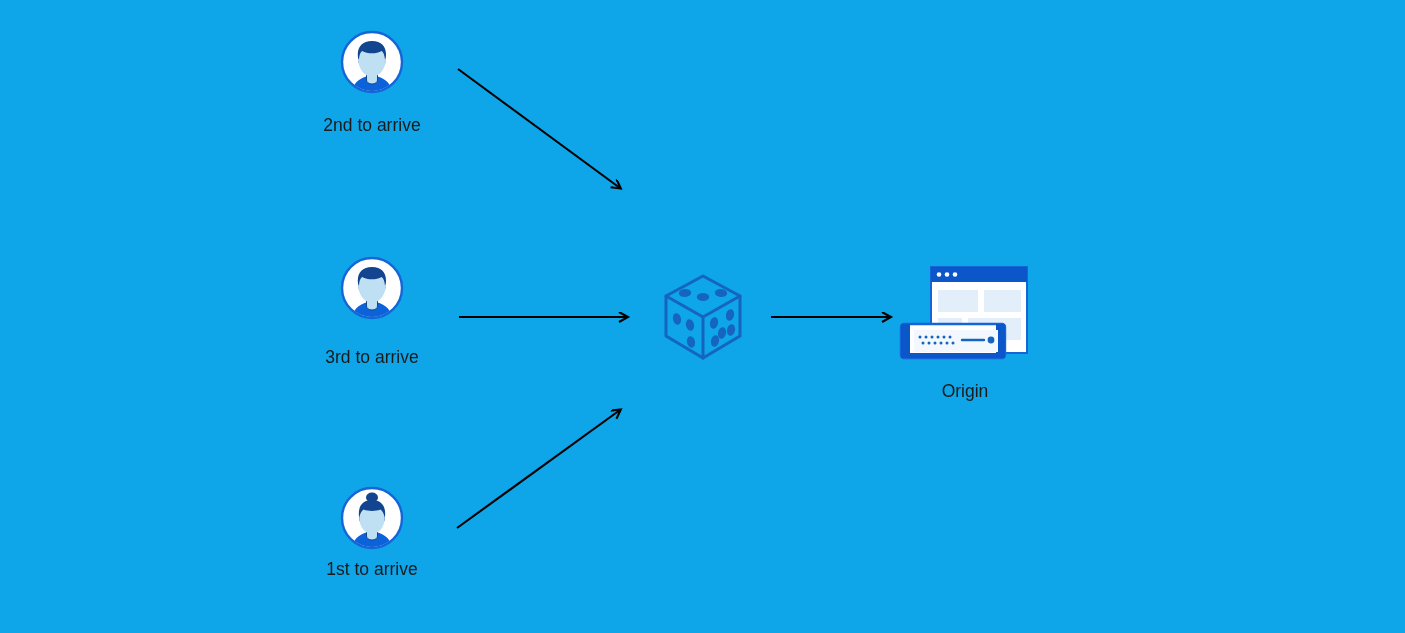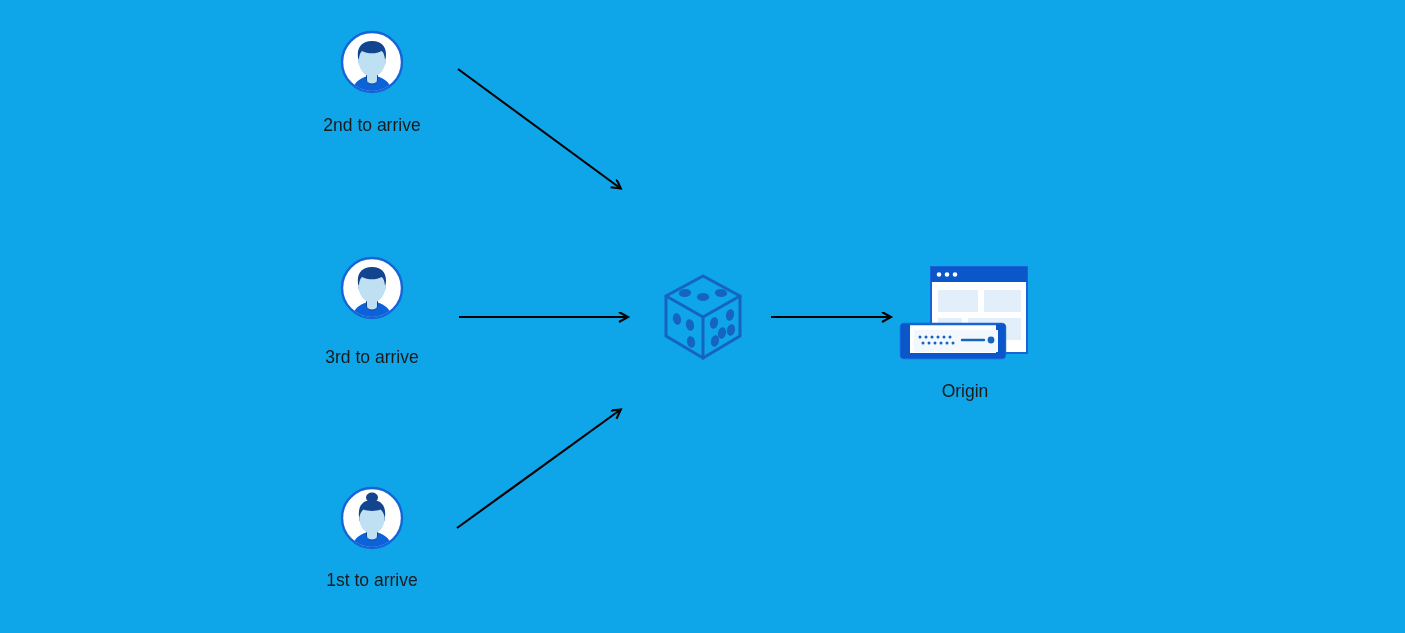--- a/index.html
+++ b/index.html
@@ -117,21 +117,21 @@
       <g clip-path="url(#cp3)">
         <path d="M32 46c-13 0-20 8.5-21.5 20h43C52 54.5 45 46 32 46z" fill="#0c62d8"></path>
         <path d="M26.5 41h11v9c0 2.4-2.4 4-5.5 4s-5.5-1.6-5.5-4z" fill="#bfe0f2" stroke="#12448f" stroke-width="1"></path>
         <ellipse cx="22.8" cy="32" rx="3.2" ry="4.8" fill="#bfe0f2" stroke="#12448f" stroke-width="1"></ellipse>
         <ellipse cx="41.2" cy="32" rx="3.2" ry="4.8" fill="#bfe0f2" stroke="#12448f" stroke-width="1"></ellipse>
         <path d="M32 15c8.5 0 12.8 6 12.8 16 0 9.4-5.2 16.8-12.8 16.8S19.2 40.4 19.2 31c0-10 4.3-16 12.8-16z" fill="#bfe0f2"></path>
         <path d="M32 14c9 0 13.2 5.6 13.2 13.8 0 1.6-.2 2.8-.5 3.6-1.1-4.8-2.6-7-4.4-7.9-2.4 1-5.2 1.4-8.3 1.4s-5.9-.4-8.3-1.4c-1.8.9-3.3 3.1-4.4 7.9-.3-.8-.5-2-.5-3.6C18.8 19.6 23 14 32 14z" fill="#12448f"></path>
         <ellipse cx="32" cy="11.5" rx="6" ry="5" fill="#12448f"></ellipse>
       </g>
     </svg>
-    <div class="node-label" style="left:-88px; top:84px;">1st to arrive</div>
+    <div class="node-label" style="left:-88px; top:73px;">1st to arrive</div>
   </div>
 
   <div class="node" style="left:662px; top:272px;">
     <svg class="dice-svg" width="82" height="90" viewBox="0 0 82 90">
       <g fill="none" stroke="#1565c0" stroke-width="3" stroke-linejoin="round" stroke-linecap="round">
 
         <path d="M41 4 L78 24 L78 64 L41 86 L4 64 L4 24 Z"></path>
         <path d="M4 24 L41 45 L78 24"></path>
         <path d="M41 45 L41 86"></path>
       </g>

